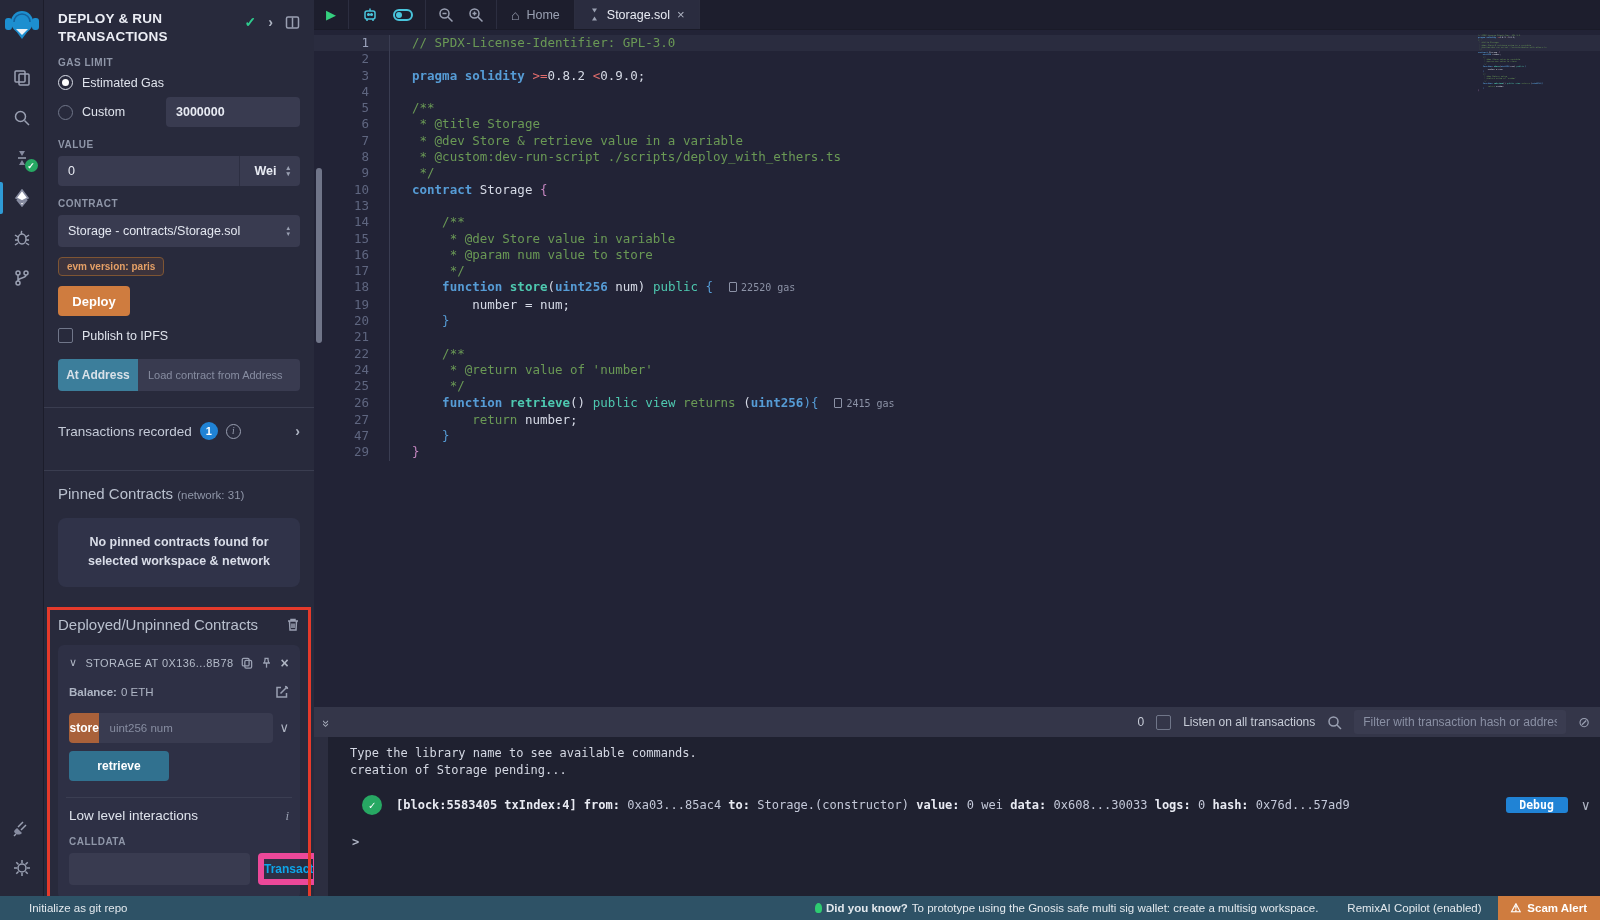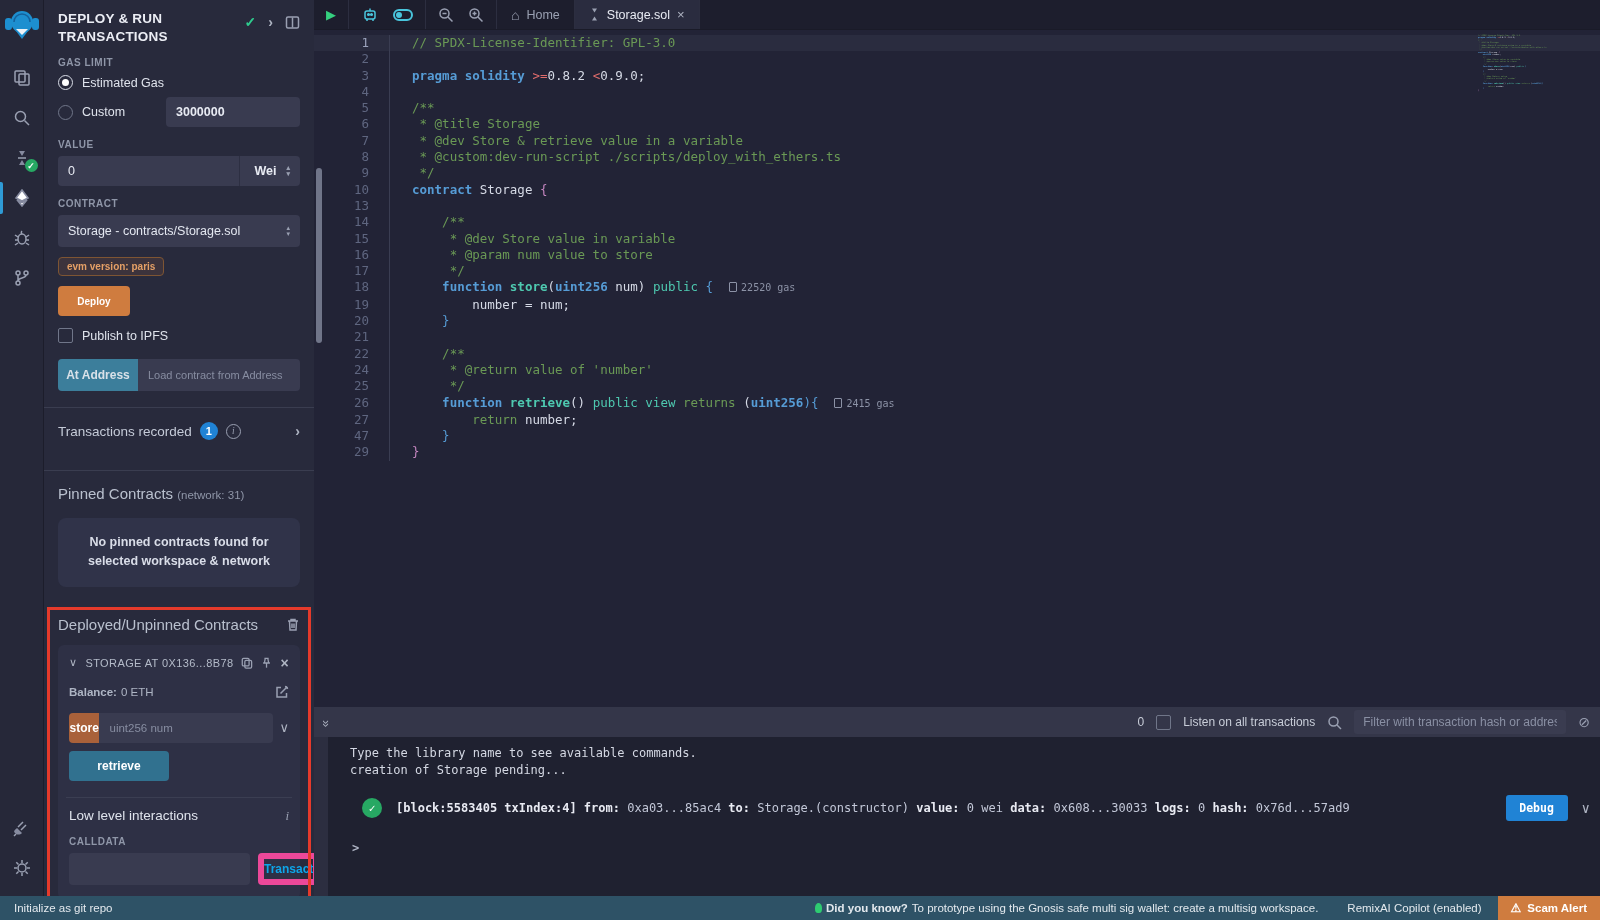--- a/index.html
+++ b/index.html
@@ -32,21 +32,21 @@
   .inp { background:#393b50; border:none; border-radius:4px; color:#e8ebf3; font-size:12.5px; padding:0 10px; height:30px; outline:none; font-family:"Liberation Sans",sans-serif; }
   .inp::placeholder { color:#878da1; }
   .custom-row .inp { width:134px; margin-left:auto; font-weight:bold; }
   .value-row { display:flex; }
   .value-row .inp { flex:1; border-radius:4px 0 0 4px; }
   .unit-box { width:100px; background:#393b50; border-left:1px solid #2d2f42; border-radius:0 4px 4px 0; display:flex; align-items:center; justify-content:flex-end; gap:10px; padding:8px 10px; font-weight:bold; color:#e8ebf3; }
   .stepper { display:flex; flex-direction:column; line-height:6px; font-size:7px; color:#9aa0b2; }
   .select-box { height:32px; background:#393b50; border-radius:4px; display:flex; align-items:center; padding:0 10px; color:#e3e7f0; }
   .select-box span.txt { flex:1; white-space:nowrap; overflow:hidden; font-size:12.5px; }
   .evm-badge { display:inline-block; margin-top:10px; font-size:10px; font-weight:bold; color:#e5a066; background:rgba(207,124,63,.12); border:1px solid #7e5533; border-radius:4px; padding:3px 8px; }
-  .deploy-btn { margin-top:10px; width:72px; height:30px; background:#cf7c3f; border:none; border-radius:4px; color:#fff; font-weight:bold; font-size:10px; }
+  .deploy-btn { margin-top:10px; width:72px; height:30px; background:#cf7c3f; border:none; border-radius:4px; color:#fff; font-weight:bold; font-size:13px; }
   .chk-row { display:flex; align-items:center; gap:9px; margin:12px 0 4px; }
   .chk { width:15px; height:15px; border:1.5px solid #707689; border-radius:2px; }
   .ataddr-row { display:flex; margin-top:16px; }
   .ataddr-btn { width:100px; height:32px; background:#3c7e9b; border:none; border-radius:4px 0 0 4px; color:#d9e1e8; font-weight:bold; font-size:12px; }
   .ataddr-row .inp { flex:1; border-radius:0 4px 4px 0; font-size:11px; height:32px; }
   .divider { height:1px; background:#3a3d50; margin:16px -14px 0; }
   .txrec-row { display:flex; align-items:center; gap:8px; padding:14px 0; font-size:13.5px; color:#c5cbd8; }
   .count-badge { width:18px; height:18px; border-radius:50%; background:#2083d5; color:#fff; font-size:11px; font-weight:bold; display:flex; align-items:center; justify-content:center; }
   .info-circle { width:15px; height:15px; border:1.3px solid #9aa0b2; border-radius:50%; color:#9aa0b2; font-size:9.5px; display:flex; align-items:center; justify-content:center; font-family:"Liberation Serif",serif; font-style:italic; }
   .txrec-row .chev-r { margin-left:auto; }
@@ -121,26 +121,26 @@
   .ban-ic { color:#9aa0b2; font-size:14px; }
   .t-body { flex:1; background:#1f2130; display:flex; position:relative; }
   .t-strip { width:14px; background:#2c2e40; flex:0 0 auto; }
   .t-content { flex:1; padding:8px 10px 6px 22px; font-size:12px; color:#d4d8e3; display:flex; flex-direction:column; }
   .t-line { line-height:17px; }
   .tx-row { display:flex; align-items:center; gap:14px; margin-top:16px; font-size:12px; padding-left:12px; }
   .ok-circle { width:20px; height:20px; border-radius:50%; background:#27a863; color:#fff; font-size:11px; display:flex; align-items:center; justify-content:center; flex:0 0 auto; }
   .tx-text { white-space:nowrap; overflow:hidden; }
   .seg-b { font-weight:bold; color:#e8eaf2; }
   .seg-n { color:#c3c8d8; }
-  .debug-btn { margin-left:auto; width:62px; height:26px; background:#2083d5; border:none; border-radius:3px; color:#fff; font-weight:bold; font-size:11.5px; font-family:"DejaVu Sans Mono",monospace; }
+  .debug-btn { margin-left:auto; width:62px; height:16px; background:#2083d5; border:none; border-radius:3px; color:#fff; font-weight:bold; font-size:11.5px; font-family:"DejaVu Sans Mono",monospace; }
   .tx-row .chev-d { font-size:14px; }
   .prompt { margin-top:20px; padding-left:2px; color:#aeb4c4; font-size:12px; font-weight:bold; }
 
   
-  .statusbar { height:24px; background:#2e5266; display:flex; align-items:center; font-size:11.5px; color:#e3e9ee; padding-left:14px; }
+  .statusbar { height:24px; background:#2e5266; display:flex; align-items:center; font-size:11.5px; color:#e3e9ee; padding-left:29px; }
   .statusbar .spacer { flex:1; }
   .tip { display:flex; align-items:center; gap:4px; margin-right:29px; }
   .bulb { width:7px; height:10px; border-radius:50% 50% 40% 40%; background:#2ecc71; }
   .copilot { margin-right:16px; }
   .scam { height:24px; background:#cf7c3f; display:flex; align-items:center; gap:6px; padding:0 13px; font-weight:bold; color:#fff; }
   .warn-tri { font-size:12px; }
   svg.mini { stroke:#9aa0b2; fill:none; stroke-width:1.5; }
 </style>
 </head>
 <body>

